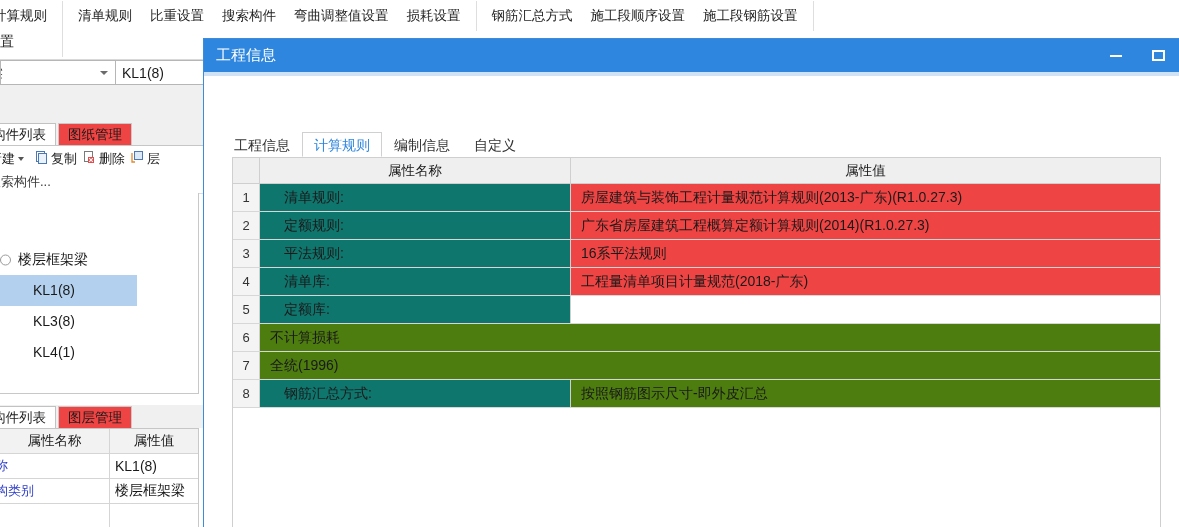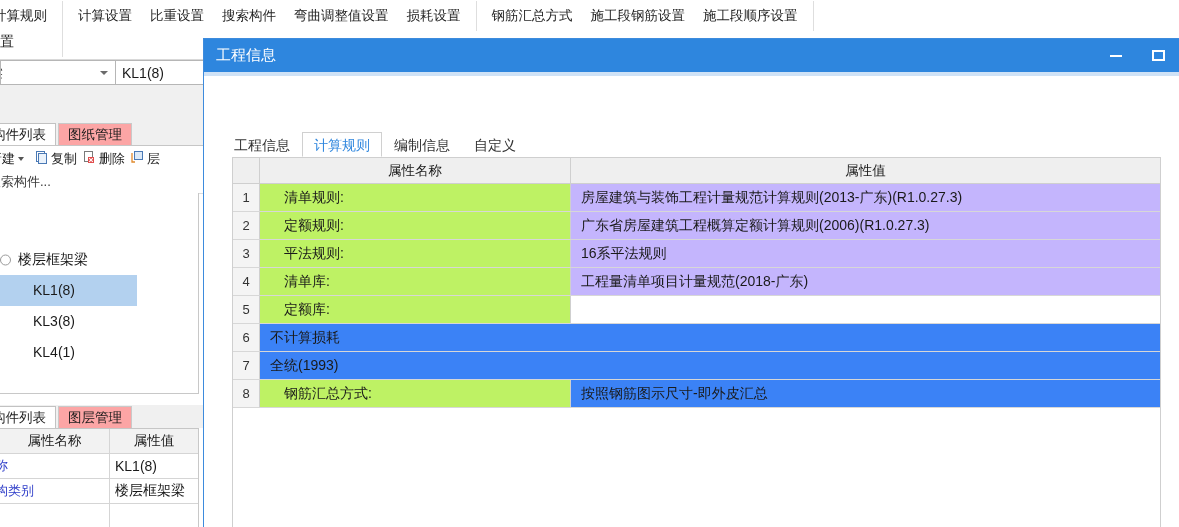--- a/index.html
+++ b/index.html
@@ -137,21 +137,21 @@
     background: #f0f0f0;
     display: flex;
     align-items: flex-end;
     overflow: hidden;
   }
   .ptab {
     height: 22px;
     line-height: 22px;
     padding: 0 9px;
     font-size: 13.5px;
-    background: #fca5a5;
+    background: #ef4444;
     border: 1px solid #c9c9c9;
     border-bottom: none;
     margin-right: 2px;
     box-sizing: border-box;
     white-space: nowrap;
     cursor: default;
   }
   .ptab.active {
     background: #ffffff;
     border-color: #c2c2c2;
@@ -433,45 +433,45 @@
     justify-content: center;
     padding-left: 0;
   }
   #dlg-grid .grow {
     display: flex;
     height: 27px;
     border-bottom: 1px solid #d7d7d7;
     font-size: 14px;
   }
   #dlg-grid .grow .gidx { background: #f4f4f4; }
-  #dlg-grid .grow .gc-name { background: #bef264; padding-left: 24px; }
-  #dlg-grid .grow .gc-val.highlight { background: #c4b5fd; }
-  #dlg-grid .grow .gc-val.plain { background: #3b82f6; }
+  #dlg-grid .grow .gc-name { background: #0f766e; padding-left: 24px; }
+  #dlg-grid .grow .gc-val.highlight { background: #ef4444; }
+  #dlg-grid .grow .gc-val.plain { background: #4d7c0f; }
   #dlg-grid .gfill {
     flex: 1;
     background: #ffffff;
   }
 </style>
 </head>
 <body>
 
 <div id="app-root">
 
   <div id="ribbon">
     <div class="ribbon-item" style="margin-left:-16px;">计算规则</div>
     <div class="ribbon-sep"></div>
-    <div class="ribbon-item">计算设置</div>
+    <div class="ribbon-item">清单规则</div>
     <div class="ribbon-item">比重设置</div>
     <div class="ribbon-item">搜索构件</div>
     <div class="ribbon-item">弯曲调整值设置</div>
     <div class="ribbon-item">损耗设置</div>
     <div class="ribbon-sep"></div>
     <div class="ribbon-item">钢筋汇总方式</div>
+    <div class="ribbon-item">施工段顺序设置</div>
     <div class="ribbon-item">施工段钢筋设置</div>
-    <div class="ribbon-item">施工段顺序设置</div>
     <div class="ribbon-sep"></div>
   </div>
 
   <div id="subrow">
     <div class="sub-label">设置</div>
     <div class="sub-sep"></div>
   </div>
 
   <div id="selector-row">
     <div id="type-combo">
@@ -597,21 +597,21 @@
       </div>
 
       <div class="grow">
         <div class="gidx">1</div>
         <div class="gc-name">清单规则:</div>
         <div class="gc-val highlight">房屋建筑与装饰工程计量规范计算规则(2013-广东)(R1.0.27.3)</div>
       </div>
       <div class="grow">
         <div class="gidx">2</div>
         <div class="gc-name">定额规则:</div>
-        <div class="gc-val highlight">广东省房屋建筑工程概算定额计算规则(2006)(R1.0.27.3)</div>
+        <div class="gc-val highlight">广东省房屋建筑工程概算定额计算规则(2014)(R1.0.27.3)</div>
       </div>
       <div class="grow">
         <div class="gidx">3</div>
         <div class="gc-name">平法规则:</div>
         <div class="gc-val highlight">16系平法规则</div>
       </div>
       <div class="grow">
         <div class="gidx">4</div>
         <div class="gc-name">清单库:</div>
         <div class="gc-val highlight">工程量清单项目计量规范(2018-广东)</div>
@@ -619,21 +619,21 @@
       <div class="grow">
         <div class="gidx">5</div>
         <div class="gc-name">定额库:</div>
       </div>
       <div class="grow">
         <div class="gidx">6</div>
         <div class="gc-val plain">不计算损耗</div>
       </div>
       <div class="grow">
         <div class="gidx">7</div>
-        <div class="gc-val plain">全统(1993)</div>
+        <div class="gc-val plain">全统(1996)</div>
       </div>
       <div class="grow">
         <div class="gidx">8</div>
         <div class="gc-name">钢筋汇总方式:</div>
         <div class="gc-val plain">按照钢筋图示尺寸-即外皮汇总</div>
       </div>
 
       <div class="gfill"></div>
     </div>
 

